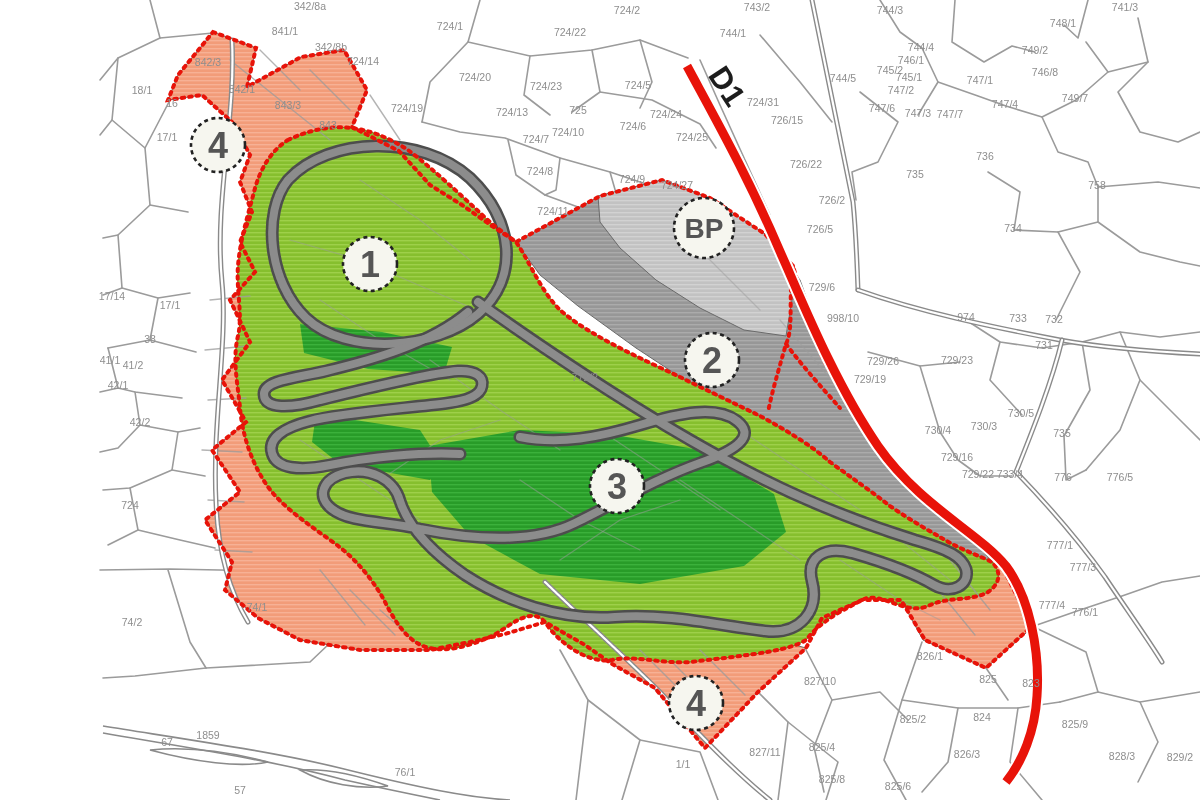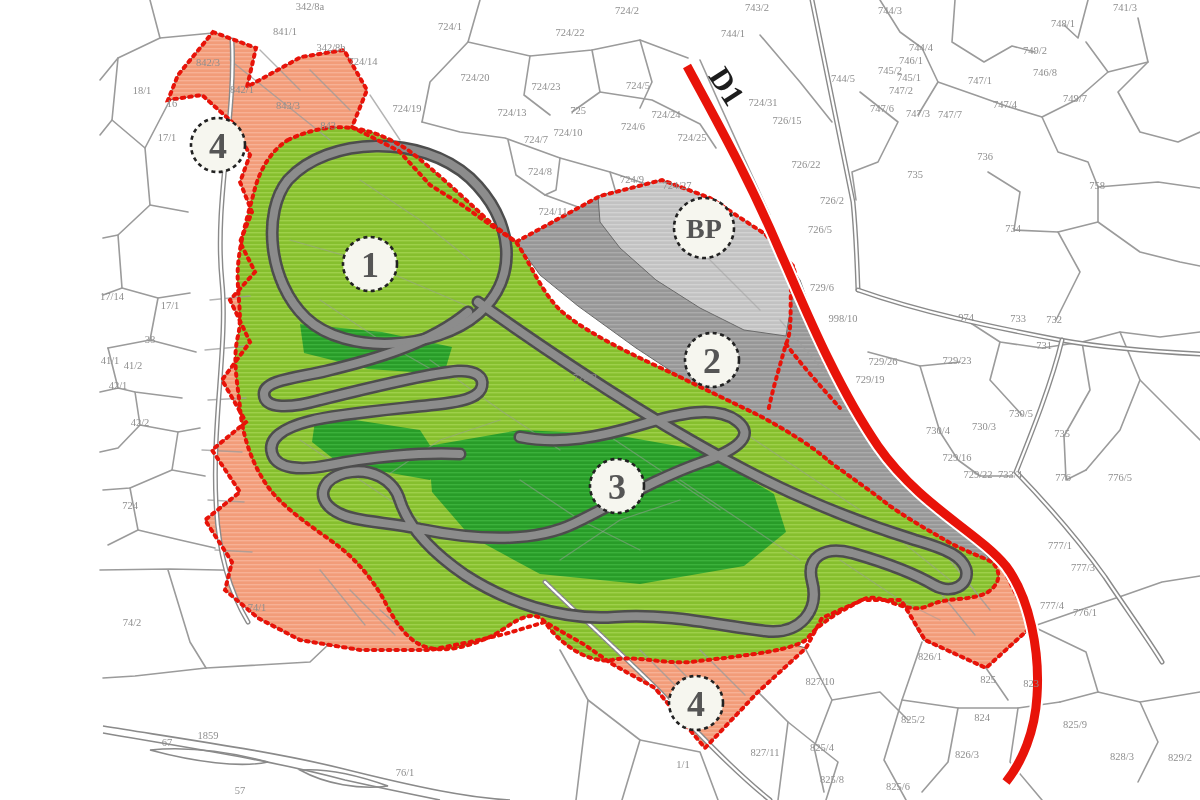--- a/index.html
+++ b/index.html
@@ -1,17 +1,17 @@
 <!DOCTYPE html>
 <html style="--c-red: #e81309;"><head>
 <meta charset="utf-8">
 <style>
   html,body{margin:0;padding:0;background:#fff;}
   #stage{position:relative;width:1200px;height:800px;overflow:hidden;background:#fff;
-         font-family:Liberation Serif, serif;}
+         font-family:Liberation Sans, sans-serif;}
   svg{display:block;}
   .parcel-line{fill:none;stroke:#9b9b9b;stroke-width:1.6;stroke-linejoin:round;stroke-linecap:round;}
   .parcel-line.faint{opacity:.5;stroke-width:1.3;}
   .parcel-line.in-salmon{opacity:.75;stroke-width:1.4;}
   .road-casing{fill:none;stroke:#8a8a8a;stroke-width:5;stroke-linecap:round;}
   .road-core{fill:none;stroke:#ffffff;stroke-width:2.2;stroke-linecap:round;}
   .stream{fill:none;stroke:#8a8a8a;stroke-width:1.6;}
   .track-casing{fill:none;stroke:#4d4d4d;stroke-width:13;stroke-linejoin:round;stroke-linecap:round;}
   .track-core{fill:none;stroke:#8c8c8c;stroke-width:8;stroke-linejoin:round;stroke-linecap:round;}
   .red-road-halo{fill:none;stroke:#ffffff;stroke-width:13;stroke-linecap:butt;}

